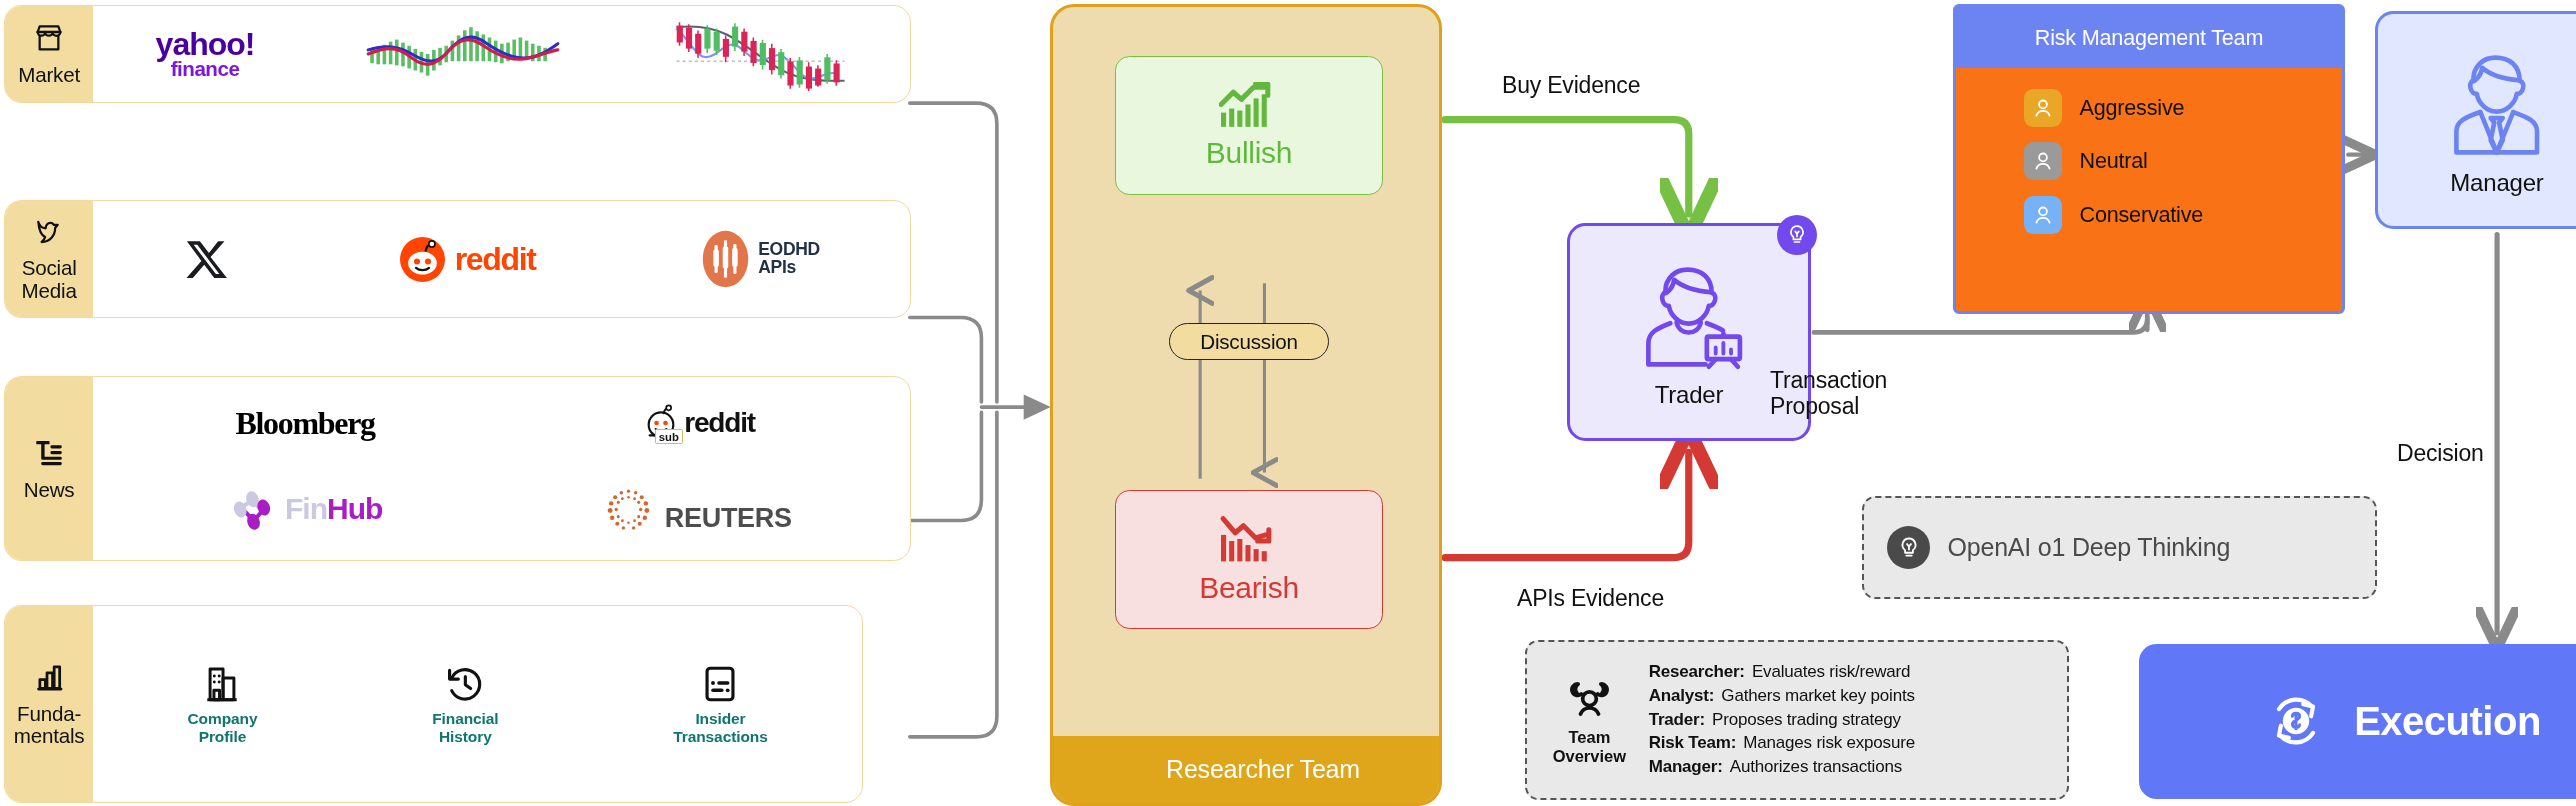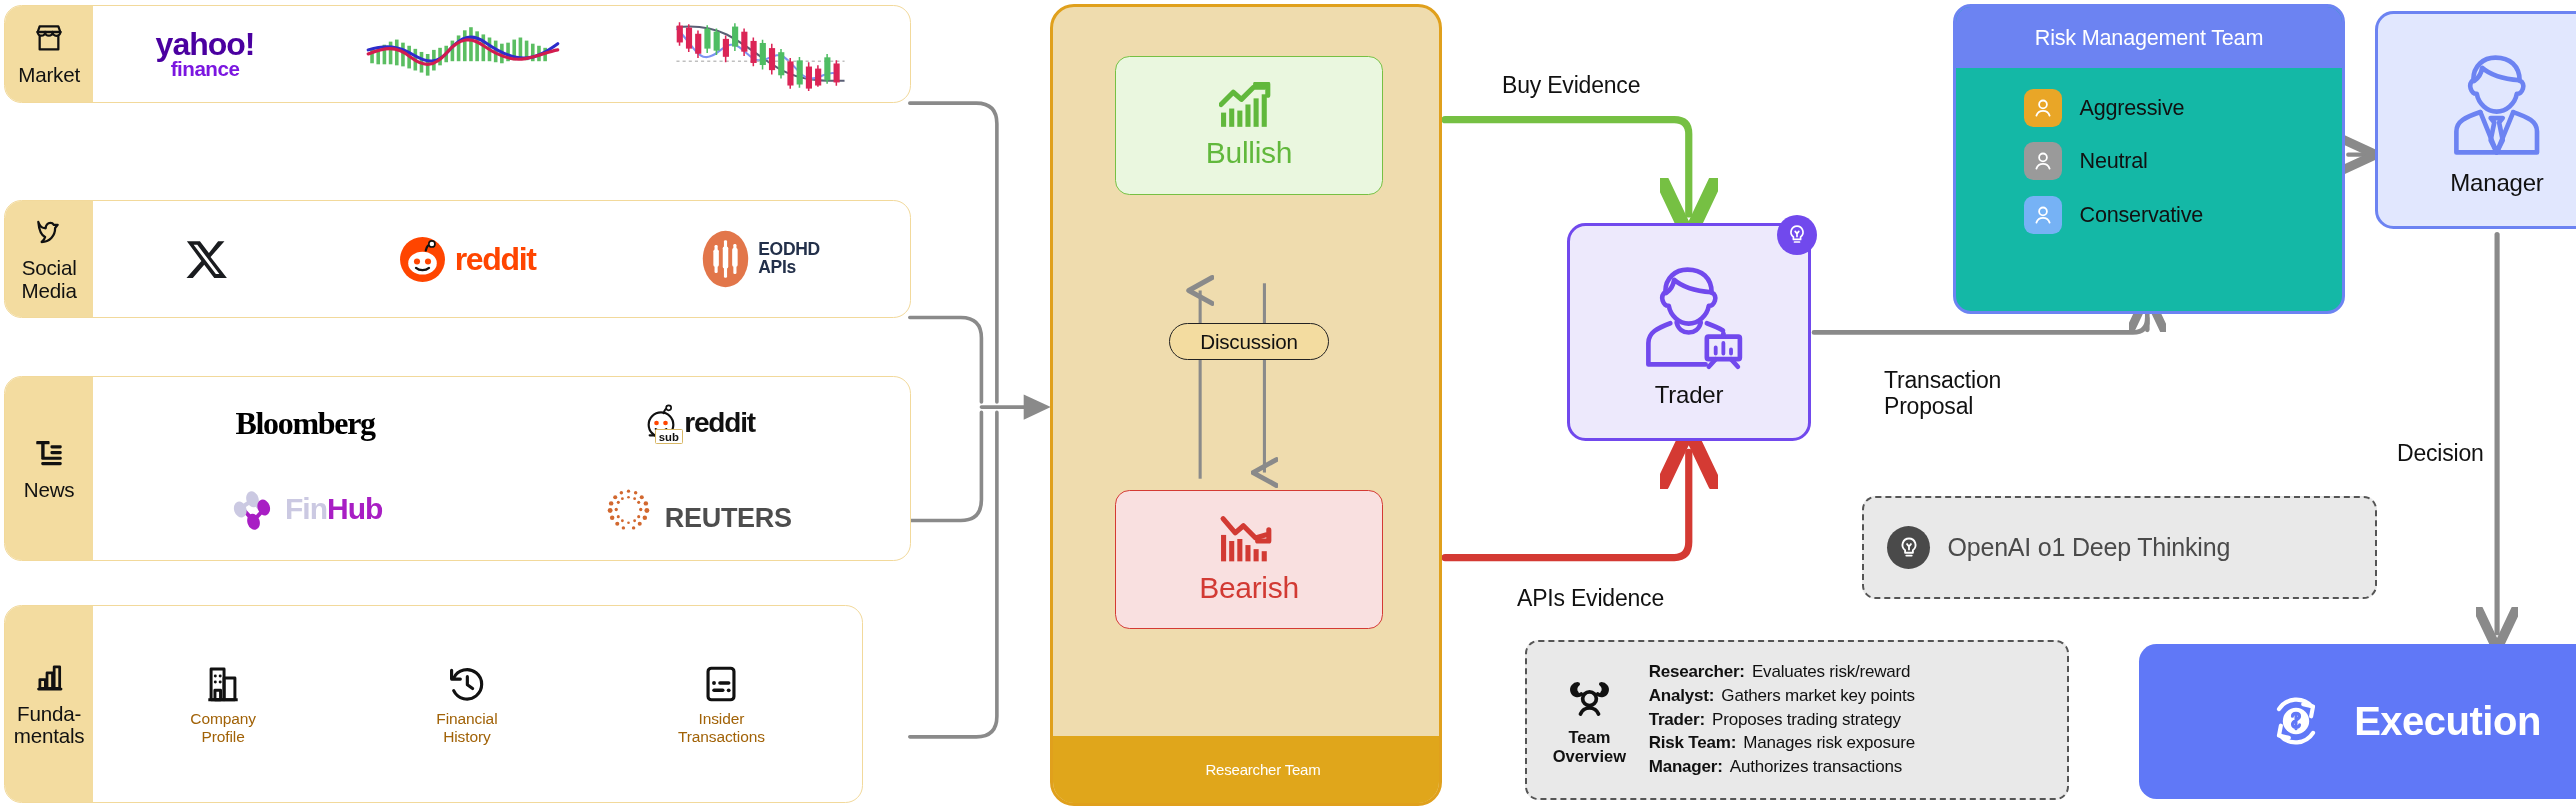--- a/index.html
+++ b/index.html
@@ -30,21 +30,21 @@
     align-items:center;justify-content:center;
     gap:7.2px;
   }
   .src-tab .tab-label{
     font-size:20.6px;color:#111;line-height:1.08;text-align:center;
     letter-spacing:-0.2px;
   }
   .src-body{flex:1;display:flex;align-items:center;justify-content:space-around;padding:0 7px;}
 
   .logo-cell{display:flex;flex-direction:column;align-items:center;justify-content:center;}
-  .logo-caption{font-size:15.5px;color:#a16207;text-align:center;line-height:1.12;margin-top:3px;letter-spacing:-0.1px;}
+  .logo-caption{font-size:15.5px;color:#0f766e;text-align:center;line-height:1.12;margin-top:3px;letter-spacing:-0.1px;font-weight:bold;}
 
   
   .yahoo{display:flex;flex-direction:column;align-items:center;line-height:0.92;}
   .yahoo .y1{font-size:32px;font-weight:bold;color:#4A00A0;letter-spacing:-1px;}
   .yahoo .y2{font-size:20.6px;font-weight:bold;color:#7B16E0;letter-spacing:-0.5px;margin-top:1px;}
 
   .reddit-wrap{display:flex;align-items:center;gap:7.2px;}
   .reddit-word{font-size:32px;font-weight:bold;color:#FF4500;letter-spacing:-1.3px;}
 
   .eodhd-wrap{display:flex;align-items:center;gap:9.3px;}
@@ -69,21 +69,21 @@
   
   #researcher{
     position:absolute;left:1050px;top:4.1px;width:392px;height:802px;
     background:#EFDCAE;border:3.1px solid #E0A01C;border-radius:24px;
     box-sizing:border-box;overflow:hidden;
   }
   #researcher .footer{
     position:absolute;left:0;bottom:0;width:100%;height:67px;background:#E0A61B;
     display:flex;align-items:center;justify-content:center;
   }
-  #researcher .footer span{font-size:15px;color:#fff;letter-spacing:-0.2px;margin-left:34px;}
+  #researcher .footer span{font-size:25px;color:#fff;letter-spacing:-0.2px;margin-left:34px;}
   .stance-card{
     position:absolute;left:62px;width:268px;height:139px;border-radius:14.4px;
     box-sizing:border-box;display:flex;flex-direction:column;
     align-items:center;justify-content:center;gap:3.1px;
   }
   .stance-card .lbl{font-size:30px;letter-spacing:-0.3px;}
   #bullish{top:49px;background:#EAF7DF;border:1.5px solid #76C043;}
   #bullish .lbl{color:#61B83C;}
   #bearish{top:483px;background:#F9E0E0;border:1.5px solid #D43A33;}
   #bearish .lbl{color:#D23A33;}
@@ -103,21 +103,21 @@
   #trader{left:1567px;top:223px;width:244px;height:218px;background:#EDE9FC;border:3.6px solid #7149ED;}
   #manager{left:2375px;top:11.3px;width:244px;height:218px;background:#E1E7FE;border:3.6px solid #6C83F2;}
   .bulb-badge{
     position:absolute;border-radius:50%;display:flex;align-items:center;justify-content:center;
   }
   #trader-bulb{width:40px;height:40px;right:-9.3px;top:-11.3px;background:#7149ED;}
 
   
   #risk-team{
     position:absolute;left:1953px;top:4.1px;width:392px;height:310px;
-    background:#14b8a6;border:3.6px solid #6C83F2;border-radius:18px;box-sizing:border-box;overflow:hidden;
+    background:#f97316;border:3.6px solid #6C83F2;border-radius:6px;box-sizing:border-box;overflow:hidden;
   }
   #risk-team .head{
     height:61px;background:#6C83F2;display:flex;align-items:center;justify-content:center;
   }
   #risk-team .head span{font-size:21.6px;color:#fff;letter-spacing:-0.2px;}
   #risk-team .body{padding:20.6px 0 0 68px;display:flex;flex-direction:column;gap:15.5px;}
   .risk-row{display:flex;align-items:center;gap:17.5px;}
   .risk-ico{width:38px;height:38px;border-radius:9.3px;display:flex;align-items:center;justify-content:center;flex:0 0 38px;}
   .risk-lbl{font-size:21.6px;color:#111;letter-spacing:-0.2px;}
 
@@ -691,19 +691,19 @@
         <path d="M29.2 11.8 L36.4 13.4 L35 20.6"></path>
         <path d="M36.4 32.6 A15 15 0 0 1 12.4 34.4"></path>
         <path d="M18.8 36.2 L11.6 34.6 L13 27.4"></path>
       </svg>
     </span>
     <span class="exec-label">Execution</span>
   </div>
 
   <div class="flow-label" style="left:1502px;top:72px;">Buy Evidence</div>
   <div class="flow-label" style="left:1517px;top:585px;">APIs Evidence</div>
-  <div class="flow-label" style="left:1884px;top:367px;">
+  <div class="flow-label" style="left:1770px;top:367px;">
     <span>Transaction</span><br><span>Proposal</span>
   </div>
   <div class="flow-label" style="left:2397px;top:440px;">Decision</div>
 
 </div>
 
 
 </body></html>

